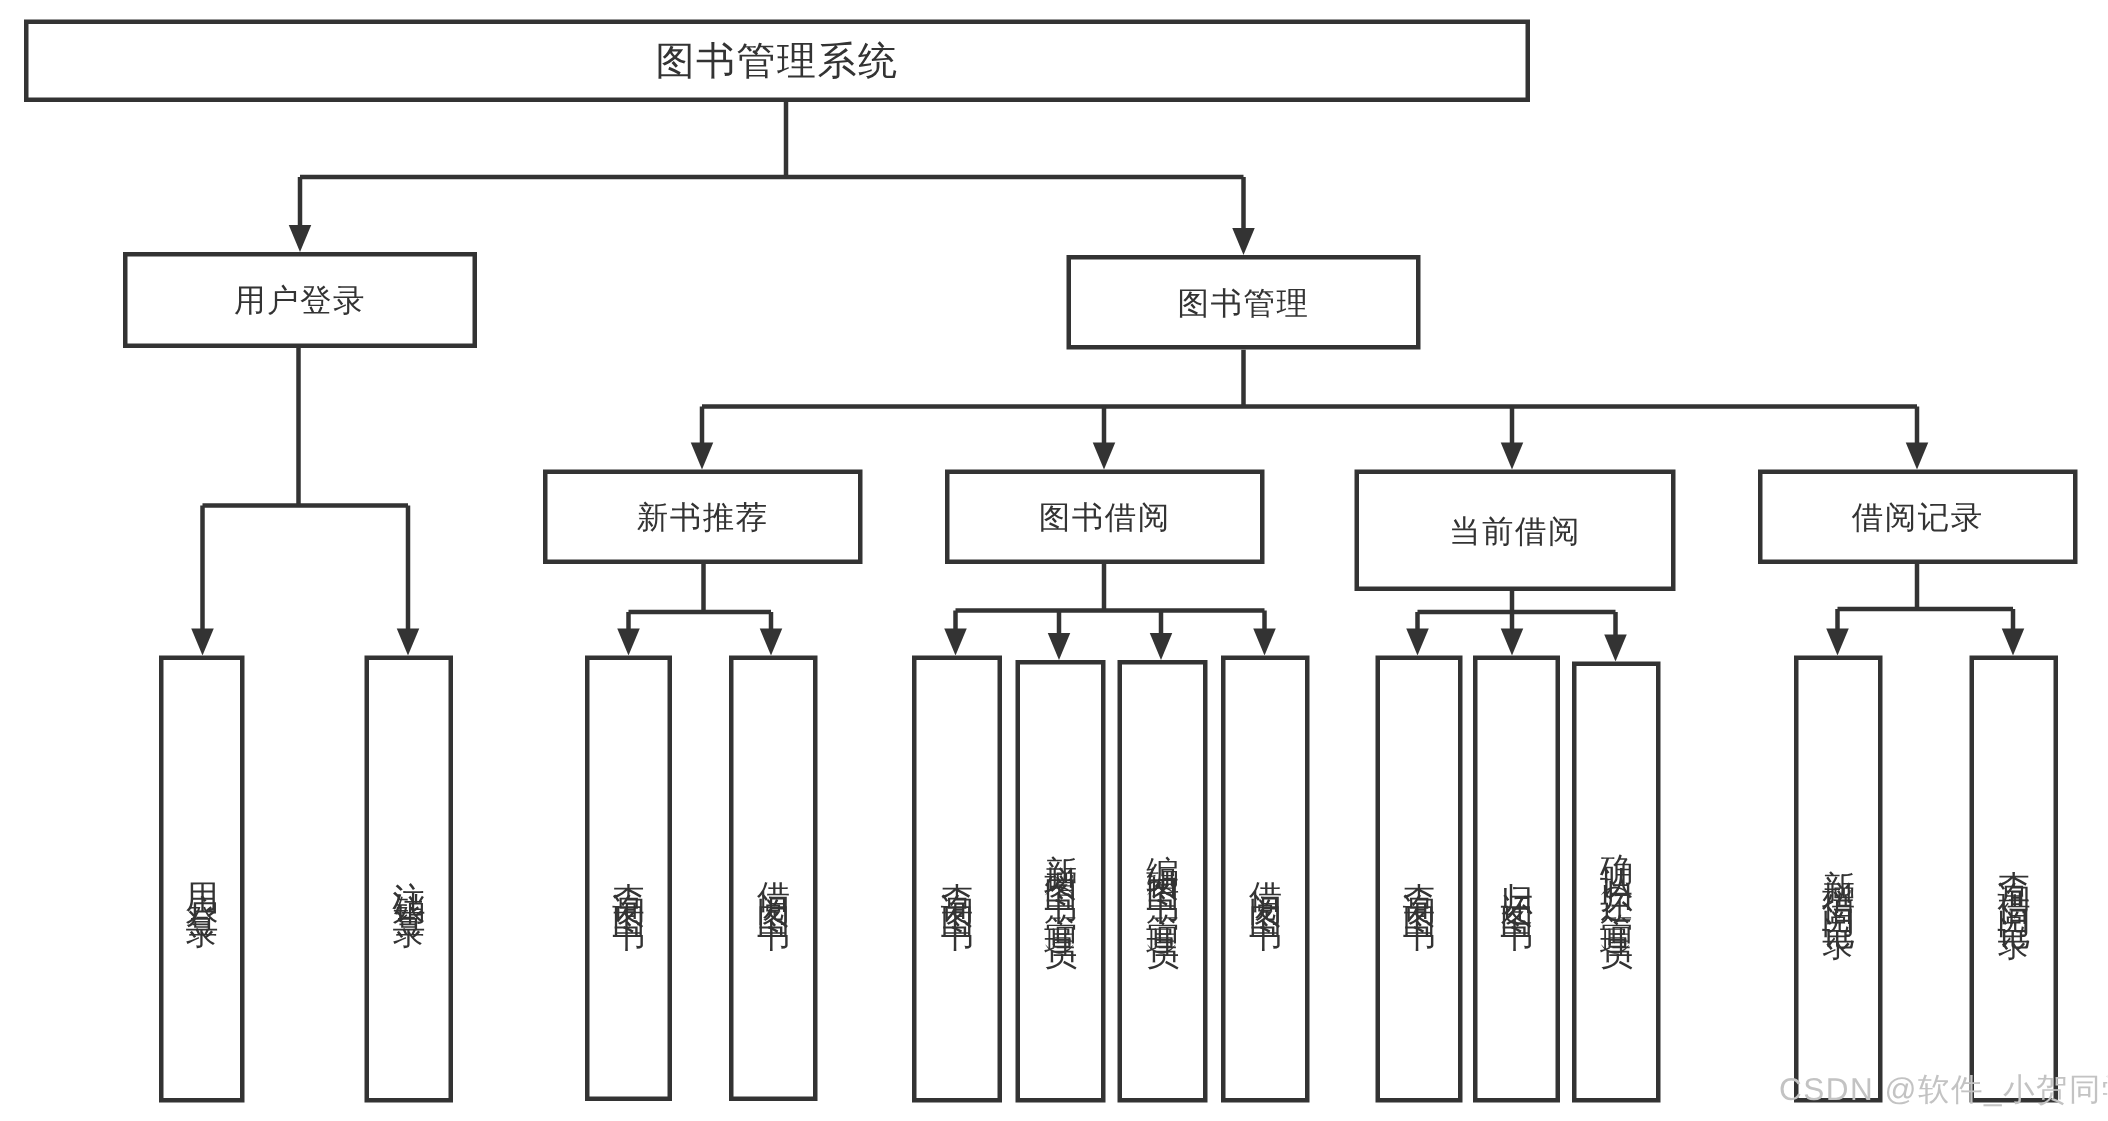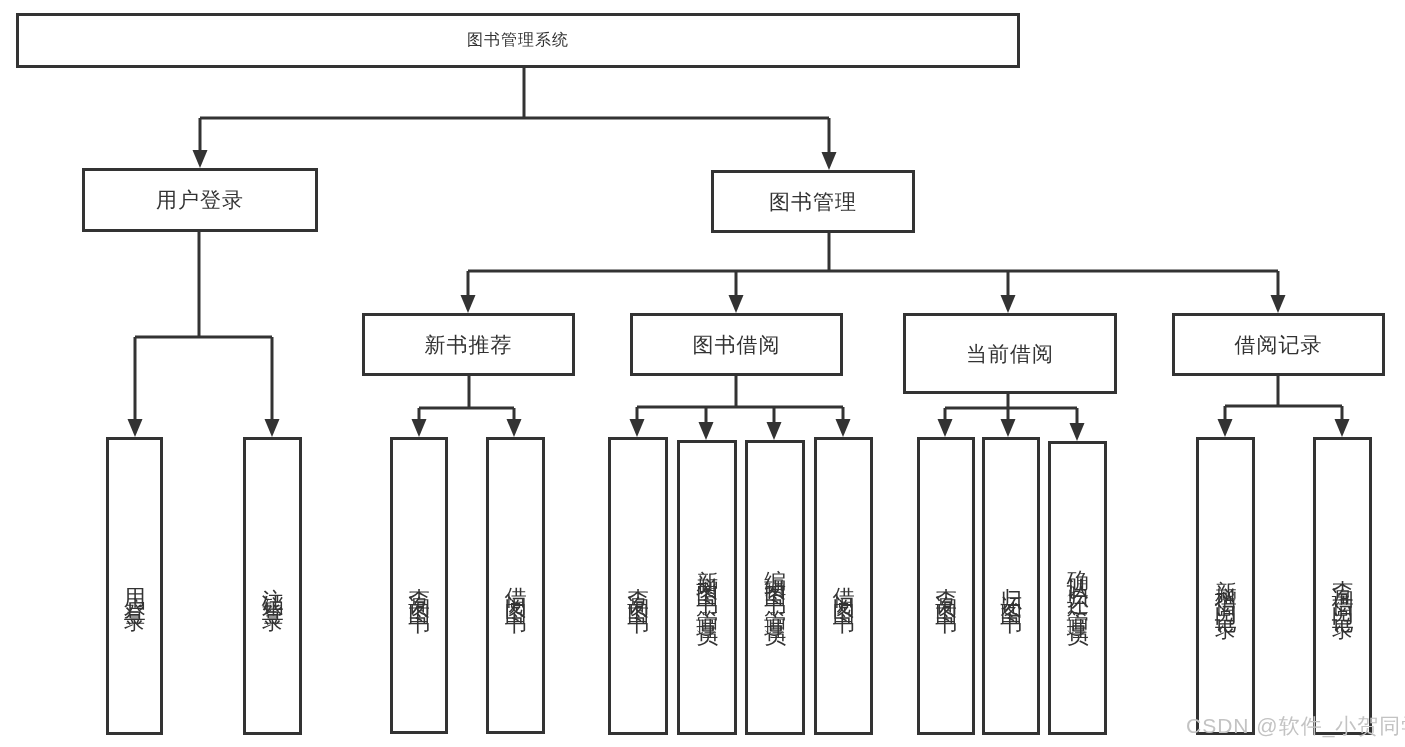--- a/index.html
+++ b/index.html
@@ -11,21 +11,21 @@
   }
   .connectors { position:absolute; left:0; top:0; width:1405px; height:747px; }
   .node {
     position:absolute; box-sizing:border-box;
     border:3px solid var(--line,#333);
     background:#fff; color:var(--text,#333);
     display:flex; align-items:center; justify-content:center;
     z-index:2;
   }
   .h-node { font-size:21px; letter-spacing:1px; white-space:nowrap; }
-  .root-node { font-size:16px;text-align:center; }
+  .root-node { font-size:26px;text-align:center; }
   .leaf span {
     writing-mode:vertical-rl; text-orientation:mixed;
     font-size:22px; letter-spacing:8px; line-height:1.2;
     display:block;
   }
   .watermark {
     position:absolute; z-index:5;
     color:var(--watermark,#c3c3c3);
     font-size:21px; letter-spacing:1px; white-space:nowrap;
   }
@@ -101,21 +101,21 @@
     </g>
   </svg>
 
   <div class="node h-node root-node" style="left:16px;top:13px;width:1004px;height:55px;">
     <span>图书管理系统</span>
   </div>
 
   <div class="node h-node" style="left:82px;top:168px;width:236px;height:64px;">
     <span>用户登录</span>
   </div>
-  <div class="node h-node" style="left:711px;top:170px;width:204px;height:63px;">
+  <div class="node h-node" style="left:711px;top:170px;width:236px;height:63px;">
     <span>图书管理</span>
   </div>
 
   <div class="node h-node" style="left:630px;top:313px;width:213px;height:63px;">
     <span>图书借阅</span>
   </div>
   <div class="node h-node" style="left:362px;top:313px;width:213px;height:63px;">
     <span>新书推荐</span>
   </div>
   <div class="node h-node" style="left:903px;top:313px;width:214px;height:81px;">

